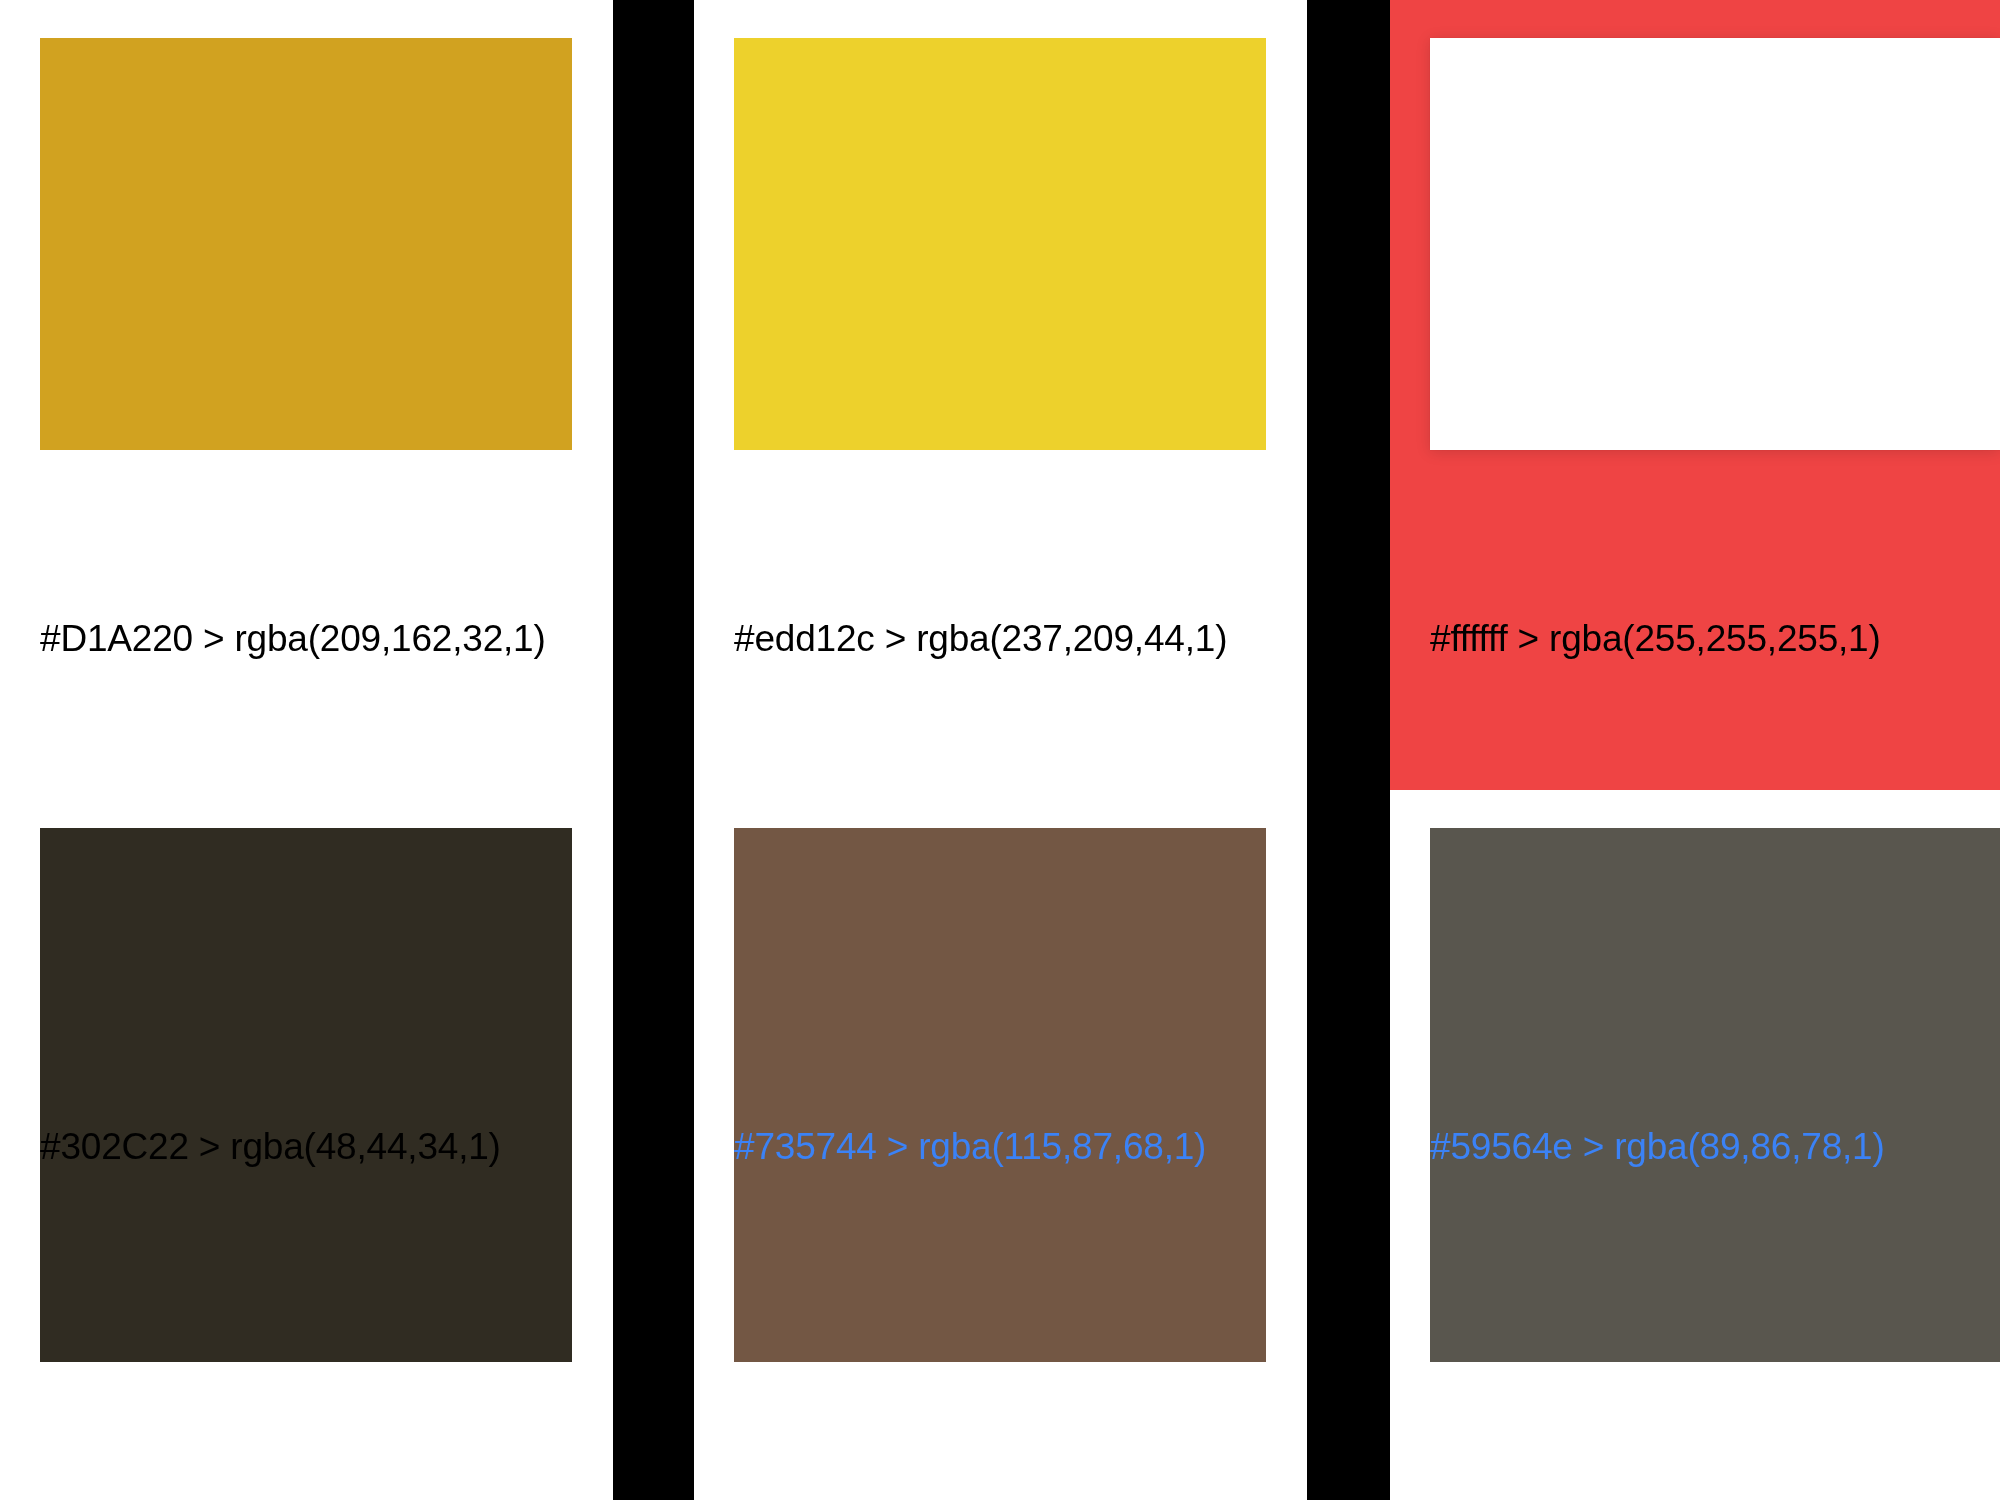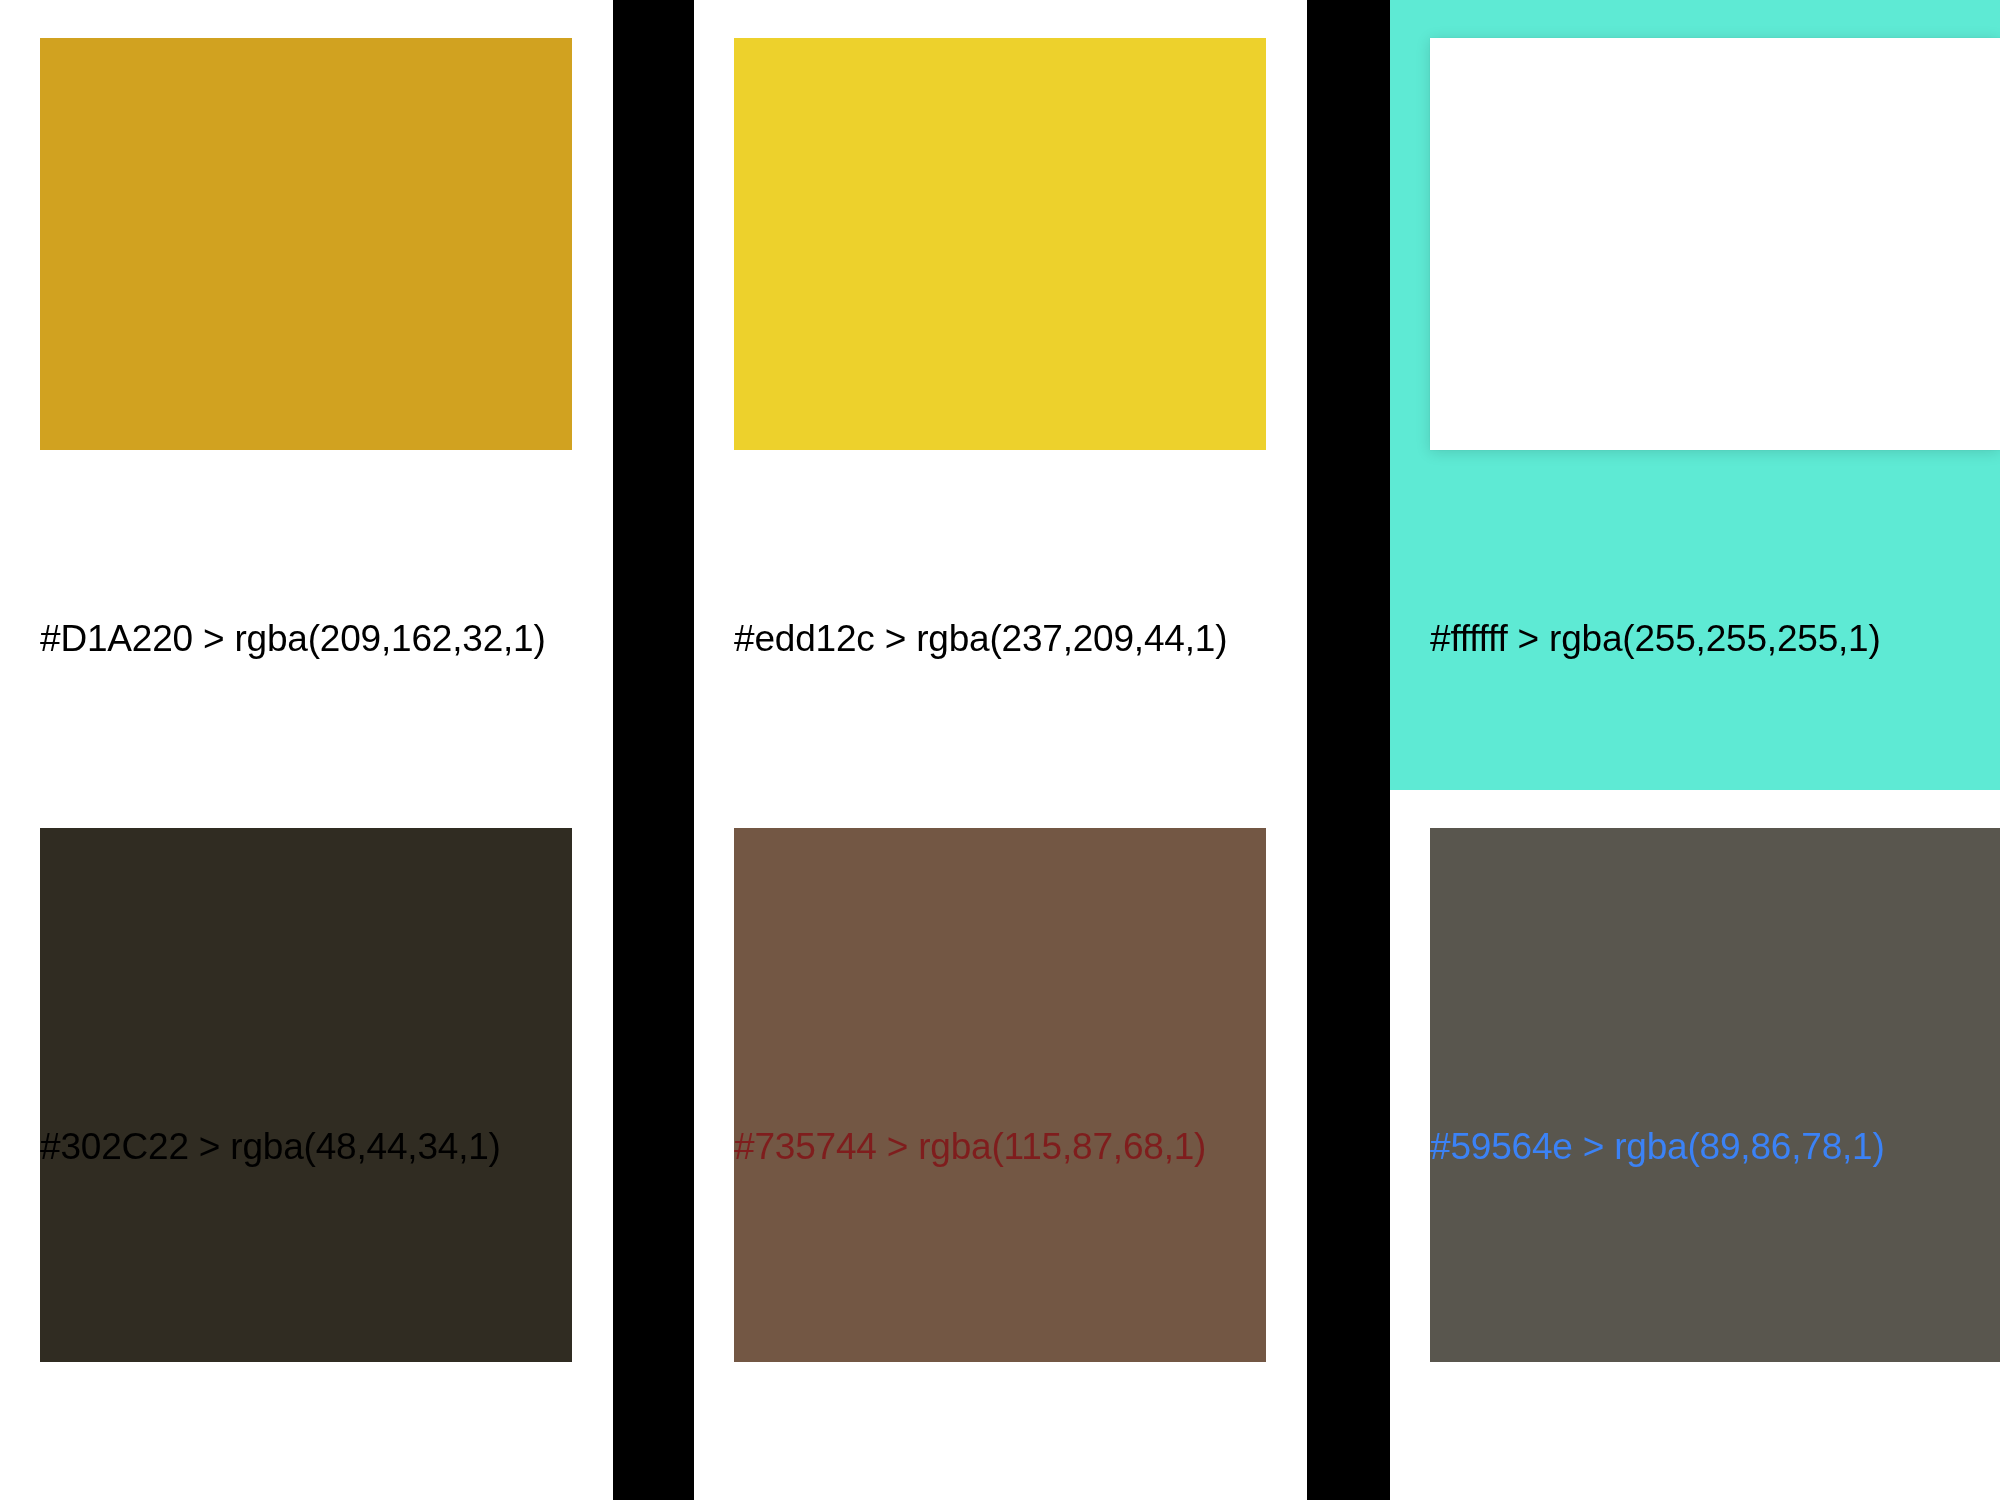--- a/index.html
+++ b/index.html
@@ -82,33 +82,33 @@
   <div class="swatch-card col-1 row-1" style="background-color: rgb(255, 255, 255);">
     <div class="swatch-chip" style="background-color: rgb(209, 162, 32);"></div>
     <div class="swatch-label" style="color: rgb(0, 0, 0);">#D1A220 &gt; rgba(209,162,32,1)</div>
   </div>
 
   <div class="swatch-card col-2 row-1" style="background-color: rgb(255, 255, 255); padding-left: 21px;">
     <div class="swatch-chip" style="background-color: rgb(237, 209, 44);"></div>
     <div class="swatch-label" style="color: rgb(0, 0, 0);">#edd12c &gt; rgba(237,209,44,1)</div>
   </div>
 
-  <div class="swatch-card col-3 row-1" style="background-color: #5eead4;">
+  <div class="swatch-card col-3 row-1" style="background-color: #ef4444;">
     <div class="swatch-chip has-shadow" style="background-color: rgb(255, 255, 255);"></div>
     <div class="swatch-label" style="color: rgb(0, 0, 0);">#ffffff &gt; rgba(255,255,255,1)</div>
   </div>
 
   <div class="swatch-card col-1 row-2" style="background-color: rgb(255, 255, 255);">
     <div class="swatch-chip" style="background-color: rgb(48, 44, 34);"></div>
     <div class="swatch-label" style="color: rgb(0, 0, 0);">#302C22 &gt; rgba(48,44,34,1)</div>
   </div>
 
   <div class="swatch-card col-2 row-2" style="background-color: rgb(255, 255, 255);">
     <div class="swatch-chip" style="background-color: rgb(115, 87, 68);"></div>
-    <div class="swatch-label" style="color: #7f1d1d;">#735744 &gt; rgba(115,87,68,1)</div>
+    <div class="swatch-label" style="color: #3b82f6;">#735744 &gt; rgba(115,87,68,1)</div>
   </div>
 
   <div class="swatch-card col-3 row-2" style="background-color: rgb(255, 255, 255);">
     <div class="swatch-chip" style="background-color: rgb(89, 86, 78);"></div>
     <div class="swatch-label" style="color: #3b82f6;">#59564e &gt; rgba(89,86,78,1)</div>
   </div>
 
 </div>
 
 </body></html>

